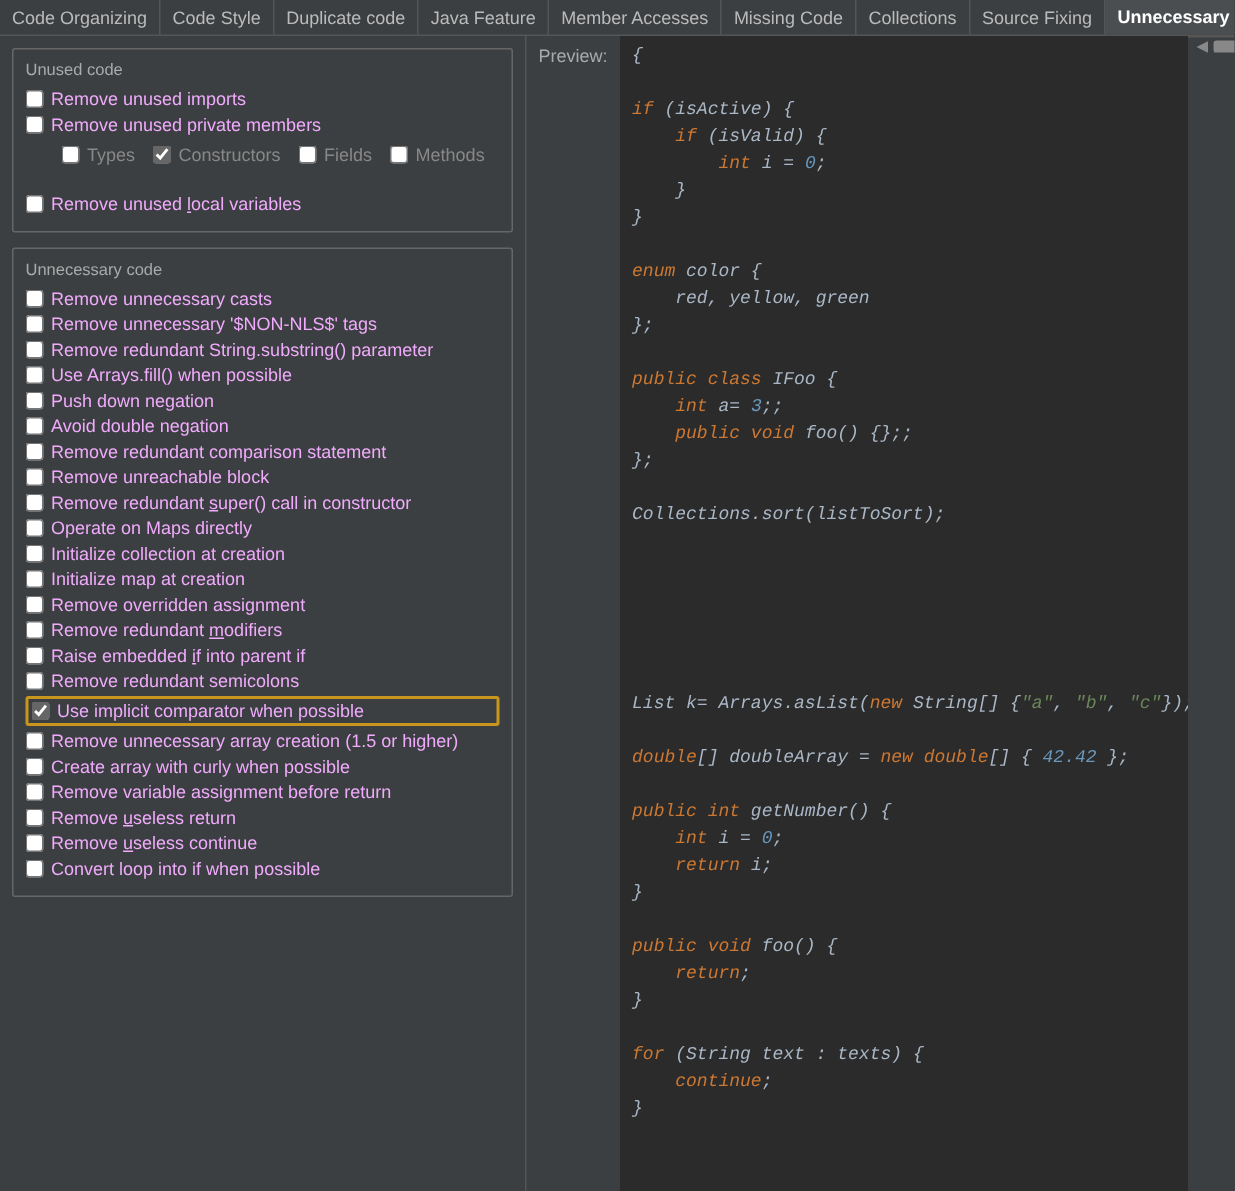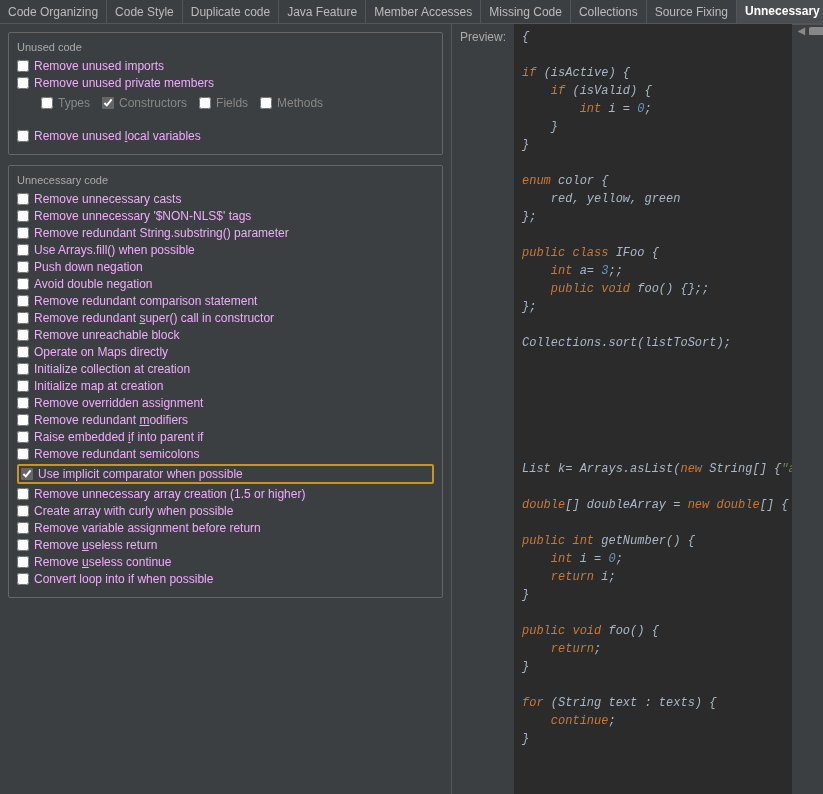--- a/index.html
+++ b/index.html
@@ -44,21 +44,21 @@
     }
 
     
     .main-layout {
       display: flex;
       height: calc(794px - 24px);
     }
 
     
     .left-panel {
-      width: 452px;
+      width: 351px;
       flex-shrink: 0;
       overflow-y: auto;
       padding: 8px;
       border-right: 1px solid #555;
     }
 
     
     .section-box {
       border: 1px solid #666;
       margin-bottom: 10px;
@@ -283,26 +283,26 @@
       </div>
       <div class="checkbox-row">
         <input type="checkbox" id="cb-double-neg" style="">
         <label for="cb-double-neg">Avoid double negation</label>
       </div>
       <div class="checkbox-row">
         <input type="checkbox" id="cb-red-comp" style="">
         <label for="cb-red-comp">Remove redundant comparison statement</label>
       </div>
       <div class="checkbox-row">
+        <input type="checkbox" id="cb-unreachable" style="">
+        <label for="cb-unreachable">Remove unreachable block</label>
+      </div>
+      <div class="checkbox-row">
         <input type="checkbox" id="cb-red-super" style="">
         <label for="cb-red-super">Remove redundant <span style="text-decoration:underline">s</span>uper() call in constructor</label>
-      </div>
-      <div class="checkbox-row">
-        <input type="checkbox" id="cb-unreachable" style="">
-        <label for="cb-unreachable">Remove unreachable block</label>
       </div>
       <div class="checkbox-row">
         <input type="checkbox" id="cb-maps" style="">
         <label for="cb-maps">Operate on Maps directly</label>
       </div>
       <div class="checkbox-row">
         <input type="checkbox" id="cb-init-coll" style="">
         <label for="cb-init-coll">Initialize collection at creation</label>
       </div>
       <div class="checkbox-row">

